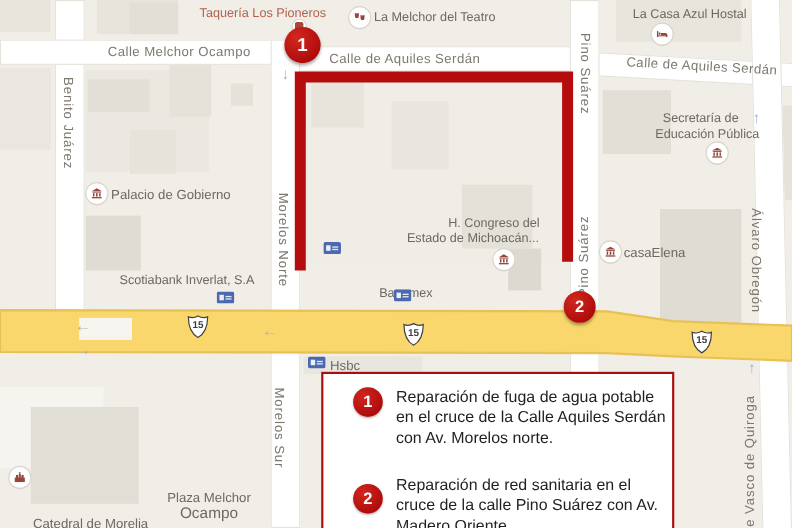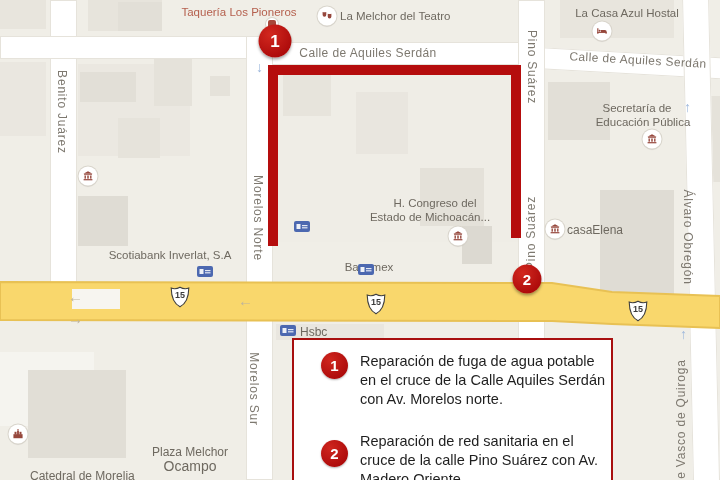--- a/index.html
+++ b/index.html
@@ -125,20 +125,21 @@
     <span class="harrow" style="left:238px;top:293px;">←</span>
     <span class="harrow" style="left:68px;top:311px;">→</span>
     <span class="barrow" style="left:256px;top:60px;">↓</span>
     <span class="barrow" style="left:684px;top:100px;">↑</span>
     <span class="barrow" style="left:680px;top:327px;">↑</span>
 
     <svg class="overlay" width="720" height="480">
       <polyline points="273,246 273,70 516,70 516,238" fill="none" stroke="#b50d0d" stroke-width="10"></polyline>
     </svg>
 
+    <div class="slabel" style="left:163px;top:47px;">Calle Melchor Ocampo</div>
     <div class="slabel" style="left:368px;top:53px;">Calle de Aquiles Serdán</div>
     <div class="slabel tilt" style="left:638px;top:60px;">Calle de Aquiles Serdán</div>
     <div class="slabel vert" style="left:62px;top:112px;">Benito Juárez</div>
     <div class="slabel vert" style="left:258px;top:218px;">Morelos Norte</div>
     <div class="slabel vert" style="left:254px;top:389px;">Morelos Sur</div>
     <div class="slabel vert" style="left:532px;top:67px;">Pino Suárez</div>
     <div class="slabel vert flip" style="left:531px;top:233px;">Pino Suárez</div>
     <div class="slabel vert" style="left:688px;top:237px;">Álvaro Obregón</div>
     <div class="slabel vert flip" style="left:681px;top:419px;">e Vasco de Quiroga</div>
 
@@ -177,20 +178,21 @@
           <g fill="#96473c">
             <path d="M6 .8 L11 3.6 H1 Z"></path>
             <rect x="1.6" y="4.1" width="8.8" height=".9"></rect>
             <rect x="2.2" y="5.5" width="1.5" height="3.4"></rect>
             <rect x="5.2" y="5.5" width="1.6" height="3.4"></rect>
             <rect x="8.3" y="5.5" width="1.5" height="3.4"></rect>
             <rect x="1.2" y="9.4" width="9.6" height="1.3"></rect>
           </g>
         </svg>
     </div>
+    <div class="poi" style="left:101px;top:170px;font-size:12px;">Palacio de Gobierno</div>
 
     <div class="poi center" style="left:170px;top:255px;text-align:right;">Scotiabank Inverlat, S.A</div>
     <div class="atm" style="left:205px;top:272px;">
       <svg width="16" height="11">
           <rect width="16" height="11" rx="2" fill="#4c68b0"></rect>
           <rect x="2.5" y="3" width="4" height="5" fill="#fff" opacity=".9"></rect>
           <rect x="8" y="4" width="5.5" height="1.2" fill="#fff" opacity=".85"></rect>
           <rect x="8" y="6.2" width="5.5" height="1.2" fill="#fff" opacity=".85"></rect>
         </svg>
     </div>
@@ -217,21 +219,21 @@
     <div class="atm" style="left:288px;top:331px;">
       <svg width="16" height="11">
           <rect width="16" height="11" rx="2" fill="#4c68b0"></rect>
           <rect x="2.5" y="3" width="4" height="5" fill="#fff" opacity=".9"></rect>
           <rect x="8" y="4" width="5.5" height="1.2" fill="#fff" opacity=".85"></rect>
           <rect x="8" y="6.2" width="5.5" height="1.2" fill="#fff" opacity=".85"></rect>
         </svg>
     </div>
     <div class="poi" style="left:300px;top:325px;font-size:12px;">Hsbc</div>
 
-    <div class="poi center" style="left:435px;top:203px;">H. Congreso del</div>
+    <div class="poi center" style="left:449px;top:203px;">H. Congreso del</div>
     <div class="poi center" style="left:430px;top:217px;">Estado de Michoacán...</div>
     <div class="poi-ico" style="left:458px;top:236px;">
       <svg width="11" height="11" viewBox="0 0 12 12">
           <g fill="#96473c">
             <path d="M6 .8 L11 3.6 H1 Z"></path>
             <rect x="1.6" y="4.1" width="8.8" height=".9"></rect>
             <rect x="2.2" y="5.5" width="1.5" height="3.4"></rect>
             <rect x="5.2" y="5.5" width="1.6" height="3.4"></rect>
             <rect x="8.3" y="5.5" width="1.5" height="3.4"></rect>
             <rect x="1.2" y="9.4" width="9.6" height="1.3"></rect>

